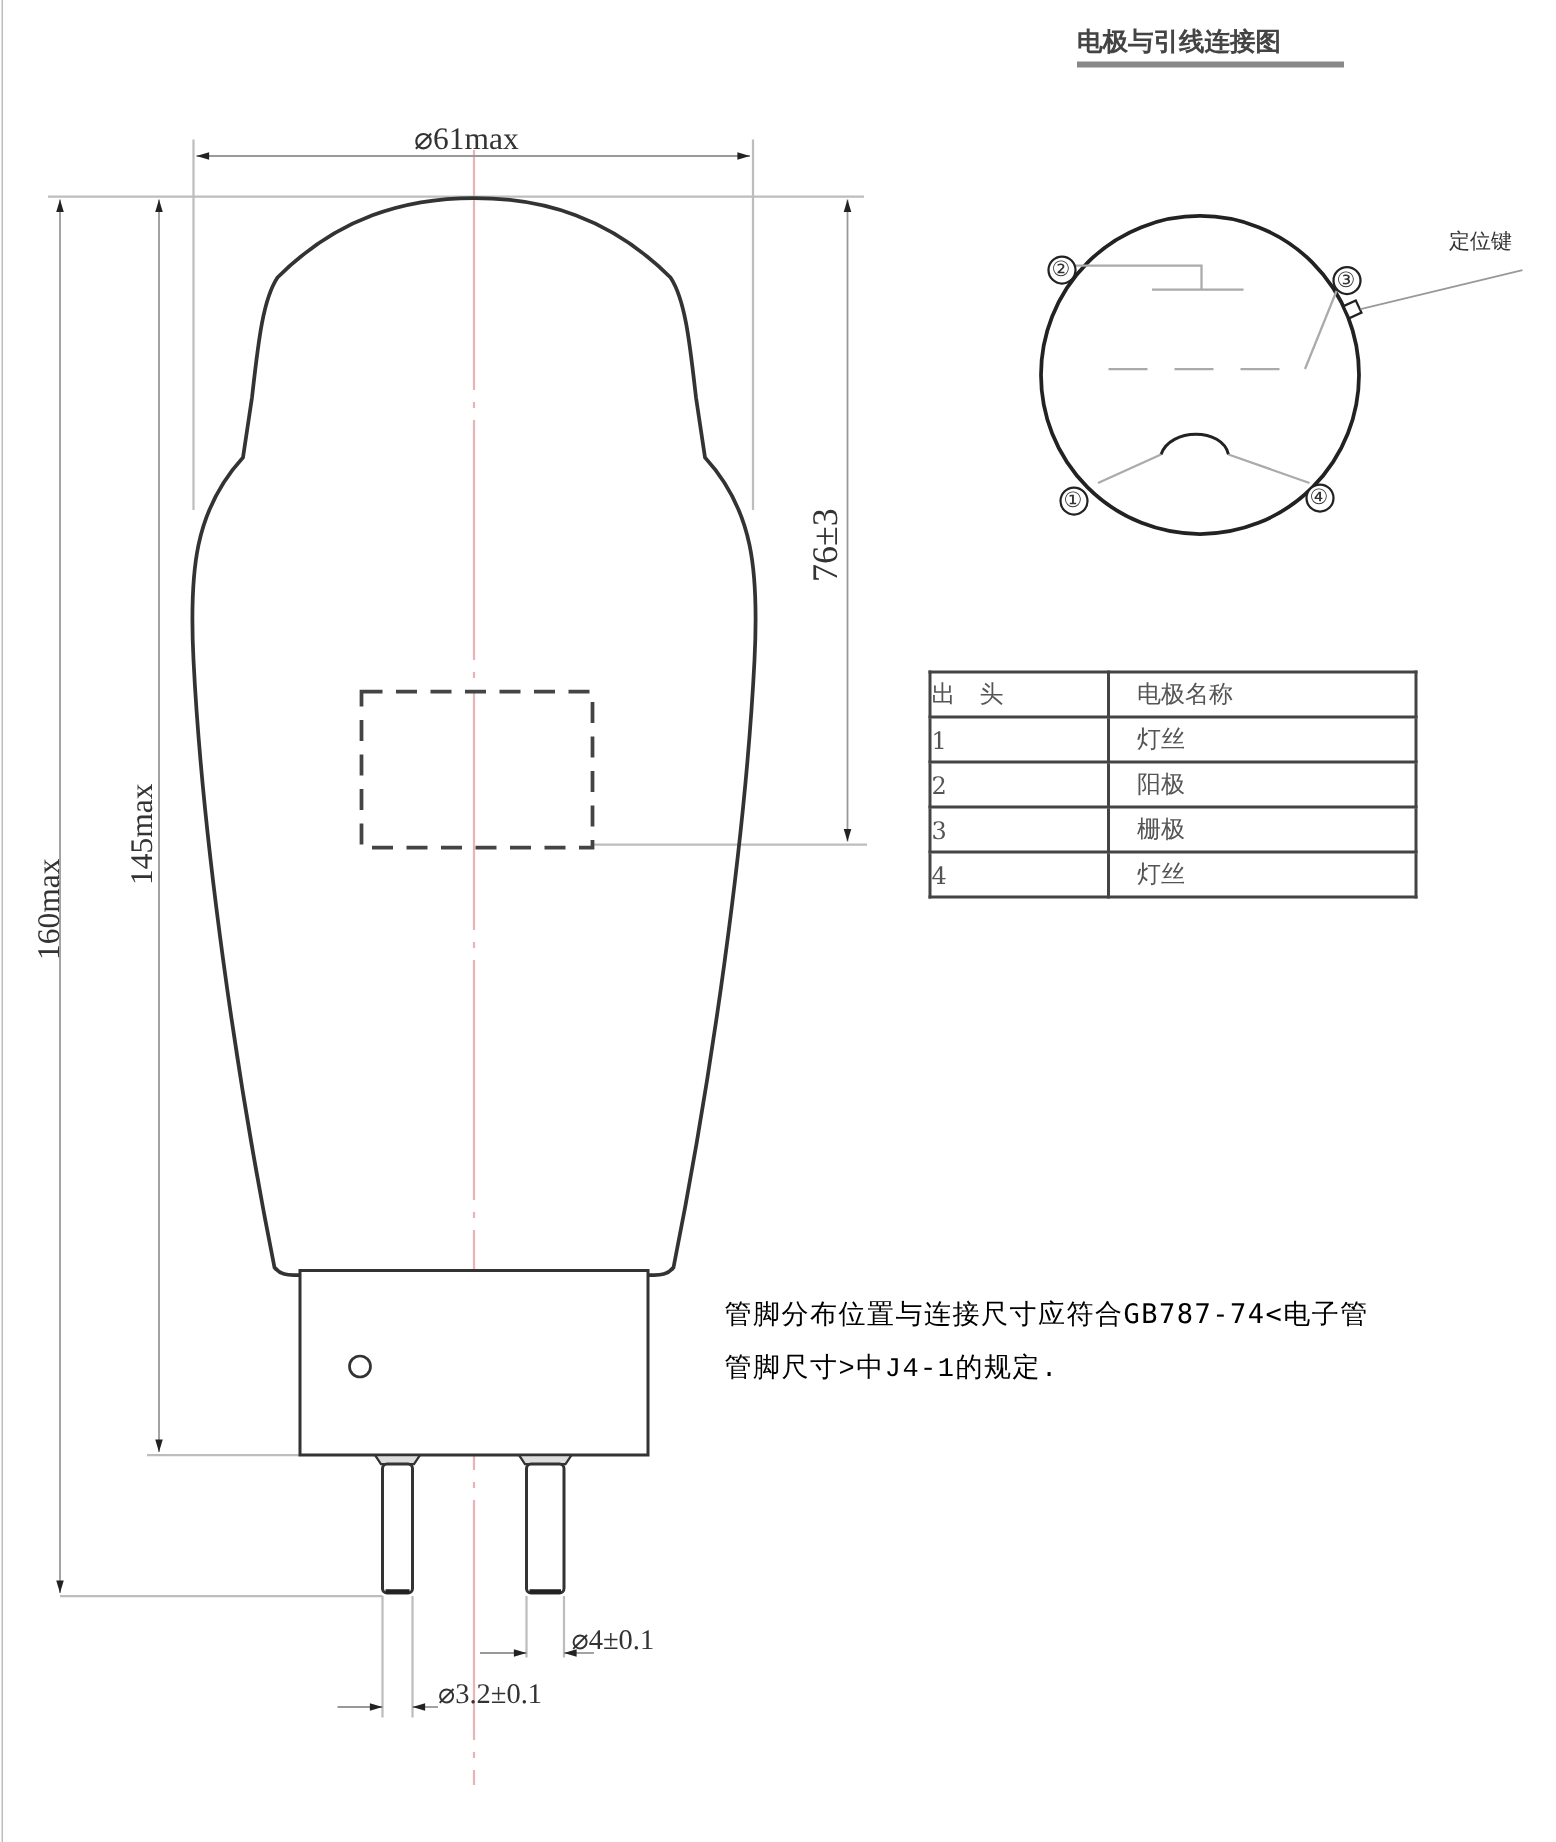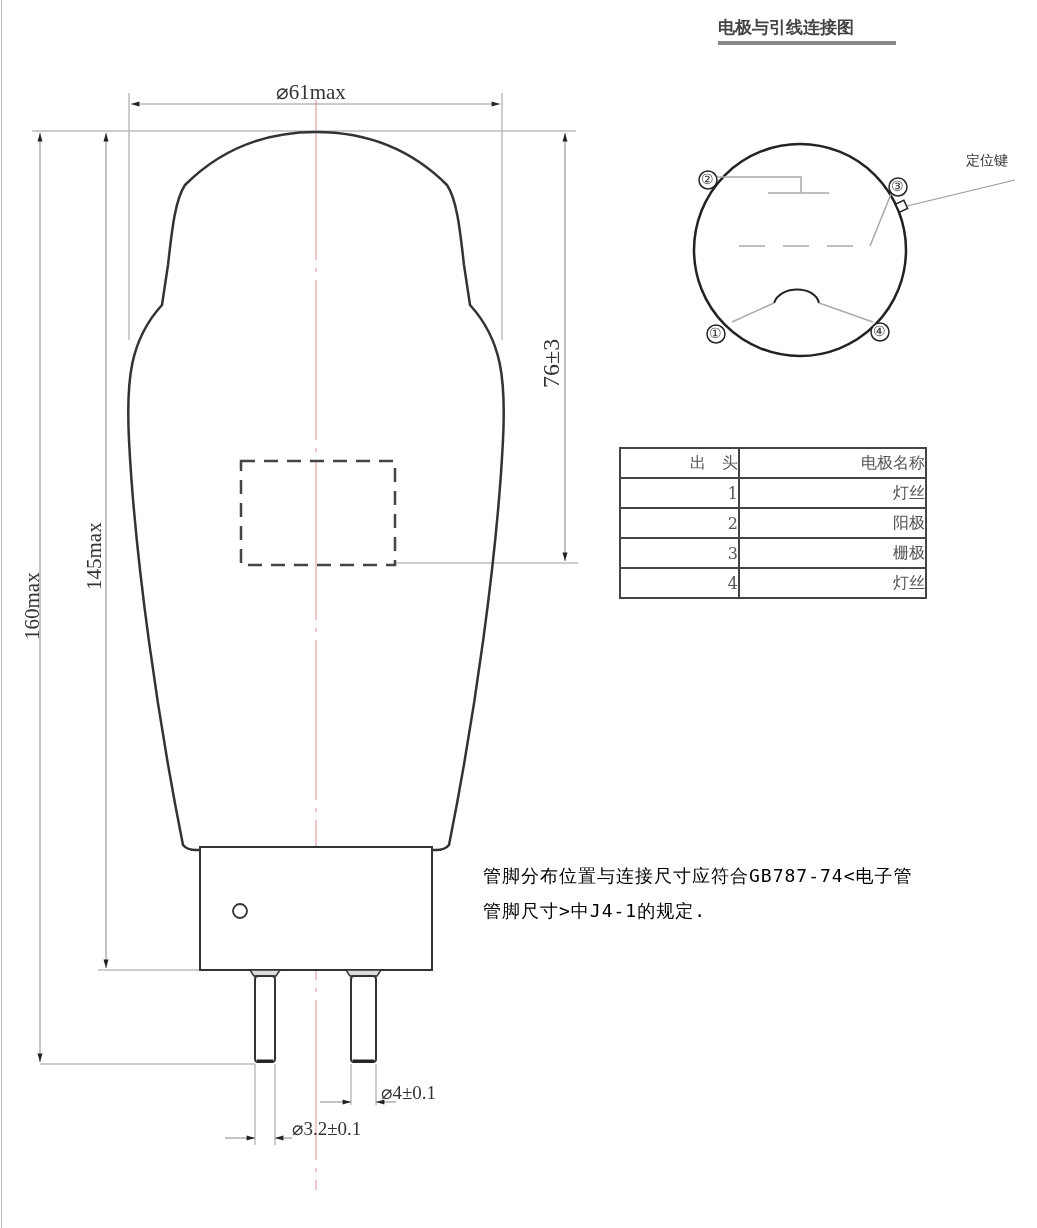--- a/index.html
+++ b/index.html
@@ -10,23 +10,23 @@
     .abs { position: absolute; white-space: nowrap; }
     .title { left: 718px; top: 16px; font-size: 17px; font-weight: bold; color: #444; letter-spacing: 0px; }
     .title-underline { position: absolute; left: 718px; top: 41px; width: 178px; height: 4px; background: #888; }
     .dim { font-family: "Liberation Serif", "DejaVu Serif", serif; font-size: 21px; color: #333; }
     .dim-small { font-size: 19px; }
     .vert { transform-origin: 0 0; transform: rotate(-90deg); }
     .key-label { left: 966px; top: 152px; font-size: 14px; color: #333; }
     .pin-num { font-size: 14px; color: #333; font-family: "Liberation Serif", serif; }
     table.pin-table { position: absolute; left: 619px; top: 447px; border-collapse: collapse;
                       font-size: 16px; color: #555; }
-    table.pin-table td { border: 2px solid #444; height: 28px; padding: 0; text-align: right; }
+    table.pin-table td { border: 2px solid #444; height: 28px; padding: 0; text-align: left; }
     table.pin-table td.c1 { width: 117px; }
-    table.pin-table td.c2 { width: 185px; }
+    table.pin-table td.c2 { width: 185px; padding-left: 18px; }
     .note { left: 483px; font-size: 18px; color: #000000; letter-spacing: 1px;
             font-family: "DejaVu Sans Mono", "Liberation Mono", monospace; }
   </style>
 </head>
 <body>
 
 <div class="frame-left"></div>
 
 <svg class="drawing" width="1037" height="1228" viewBox="0 0 1037 1228">
   <defs>
@@ -151,13 +151,13 @@
     <td class="c2">栅极</td>
   </tr>
   <tr>
     <td class="c1">4</td>
     <td class="c2">灯丝</td>
   </tr>
 </tbody>
   </table>
 
 <div class="abs note" style="top:864px;">管脚分布位置与连接尺寸应符合GB787-74&lt;电子管</div>
-<div class="abs note" style="top:899px;">管脚尺寸&gt;中J4-1的规定.</div>
+<div class="abs note" style="top:899px;font-family:Liberation Mono, monospace;">管脚尺寸&gt;中J4-1的规定.</div>
 
 </body></html>

